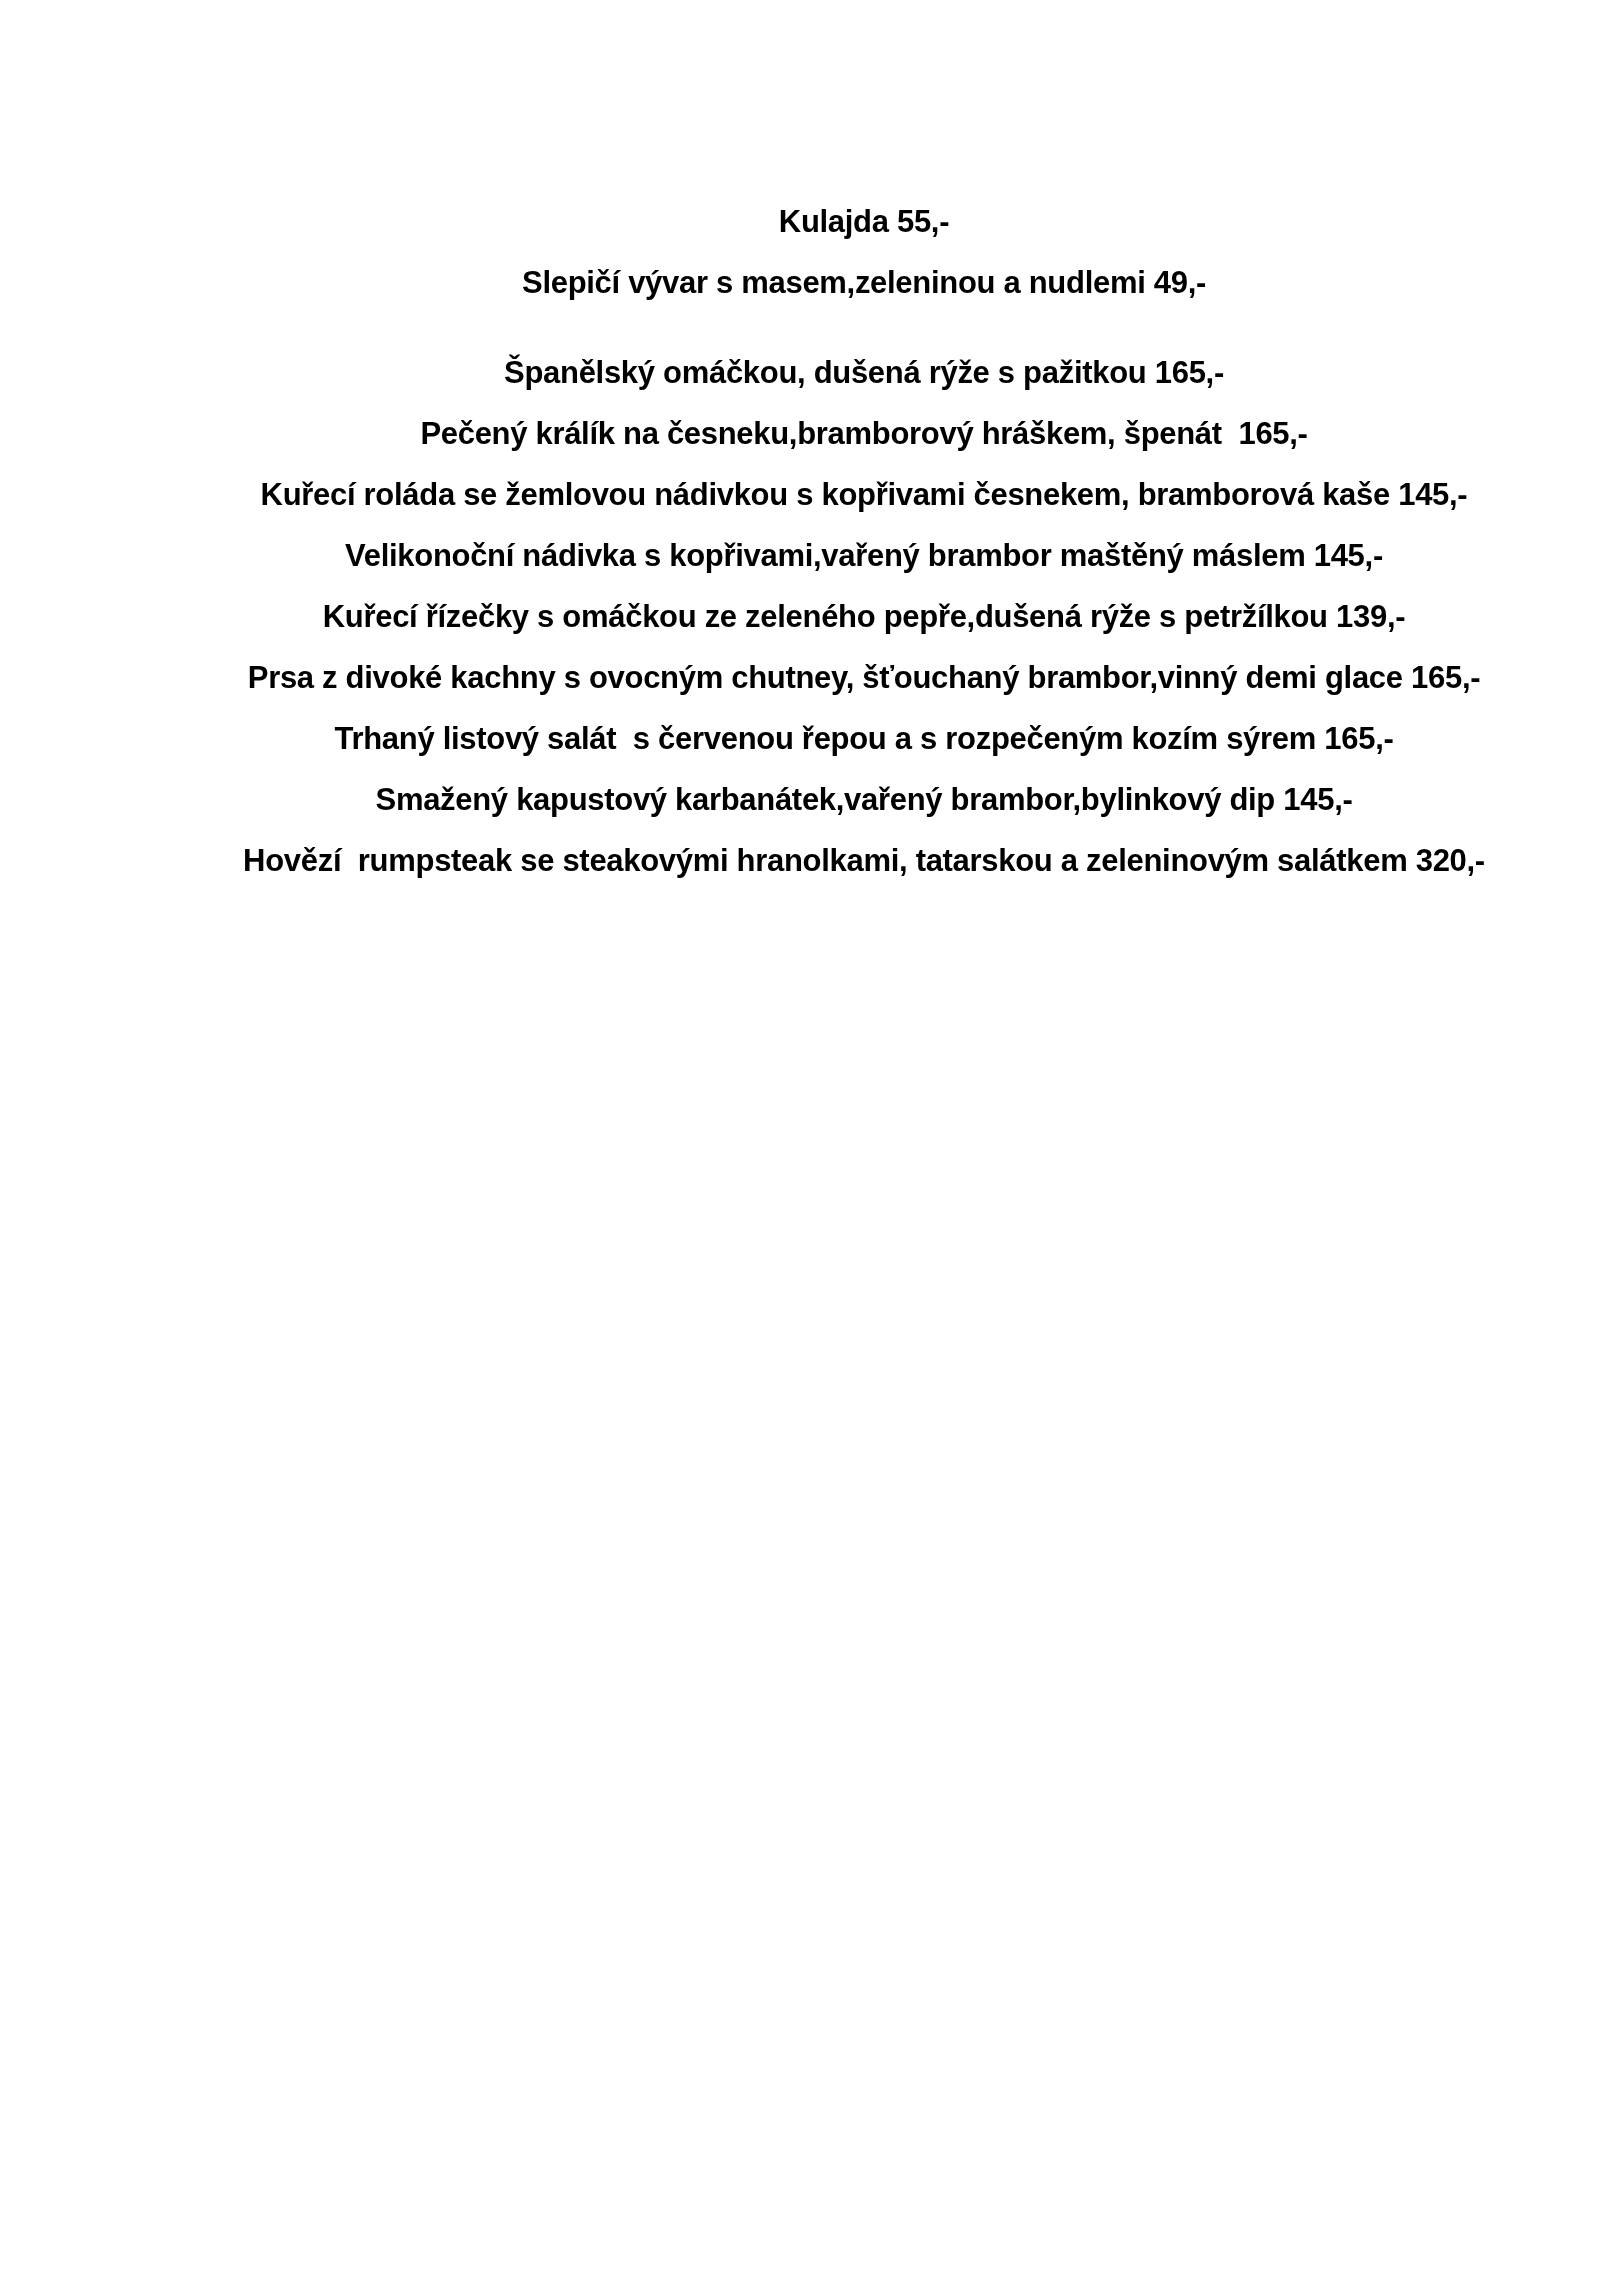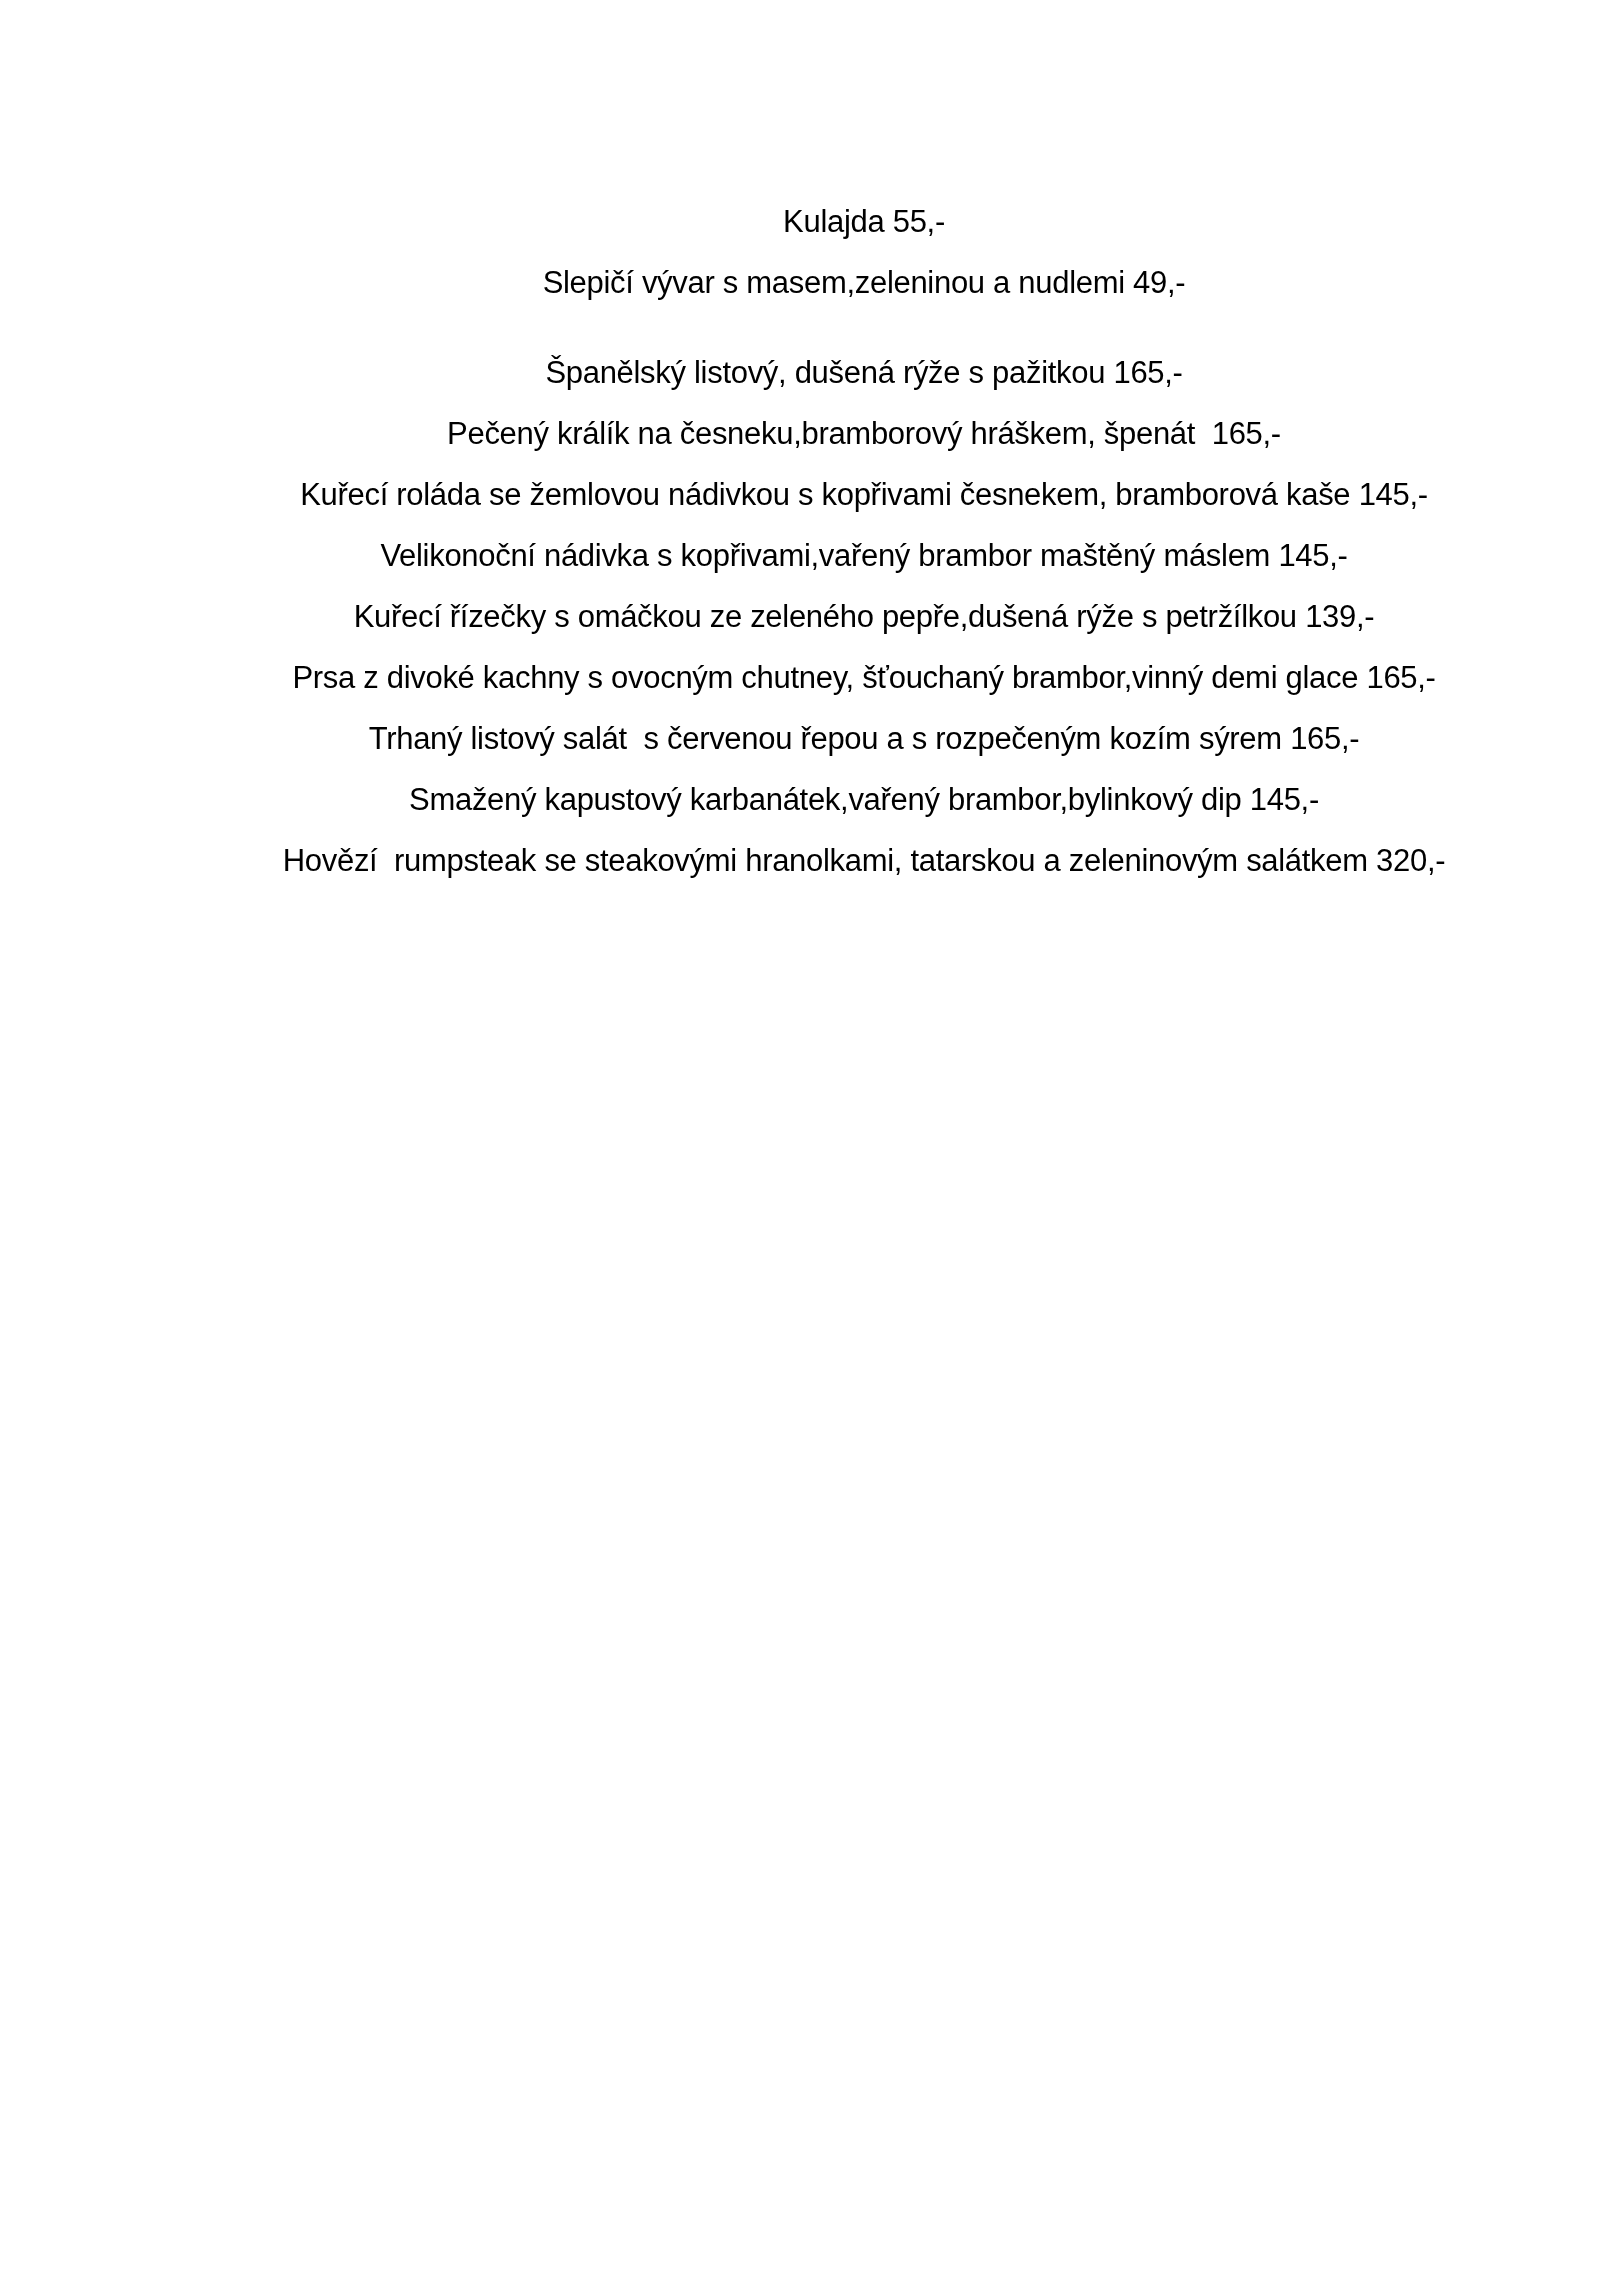--- a/index.html
+++ b/index.html
@@ -15,20 +15,21 @@
     color: #000000;
   }
   .page {
     position: absolute;
     top: 0;
     left: 0;
     width: 1623px;
     height: 2295px;
     background: #ffffff;
     overflow: hidden;
+    font-weight: bold;
   }
   
   .menu-block {
     margin-left: 105px;
     margin-right: 0;
     padding-top: 191px;
     text-align: center;
   }
   .line {
     margin: 0;
@@ -49,21 +50,21 @@
   <div class="menu-block">
 
     <section>
       <p class="line">Kulajda 55,-</p>
         <p class="line">Slepičí vývar s masem,zeleninou a nudlemi 49,-</p>
     </section>
 
     <div class="section-spacer"></div>
 
     <section>
-      <p class="line">Španělský listový, dušená rýže s pažitkou 165,-</p>
+      <p class="line">Španělský omáčkou, dušená rýže s pažitkou 165,-</p>
         <p class="line">Pečený králík na česneku,bramborový hráškem, špenát  165,-</p>
         <p class="line">Kuřecí roláda se žemlovou nádivkou s kopřivami česnekem, bramborová kaše 145,-</p>
         <p class="line">Velikonoční nádivka s kopřivami,vařený brambor maštěný máslem 145,-</p>
         <p class="line">Kuřecí řízečky s omáčkou ze zeleného pepře,dušená rýže s petržílkou 139,-</p>
         <p class="line">Prsa z divoké kachny s ovocným chutney, šťouchaný brambor,vinný demi glace 165,-</p>
         <p class="line">Trhaný listový salát  s červenou řepou a s rozpečeným kozím sýrem 165,-</p>
         <p class="line">Smažený kapustový karbanátek,vařený brambor,bylinkový dip 145,-</p>
         <p class="line">Hovězí  rumpsteak se steakovými hranolkami, tatarskou a zeleninovým salátkem 320,-</p>
     </section>
 

